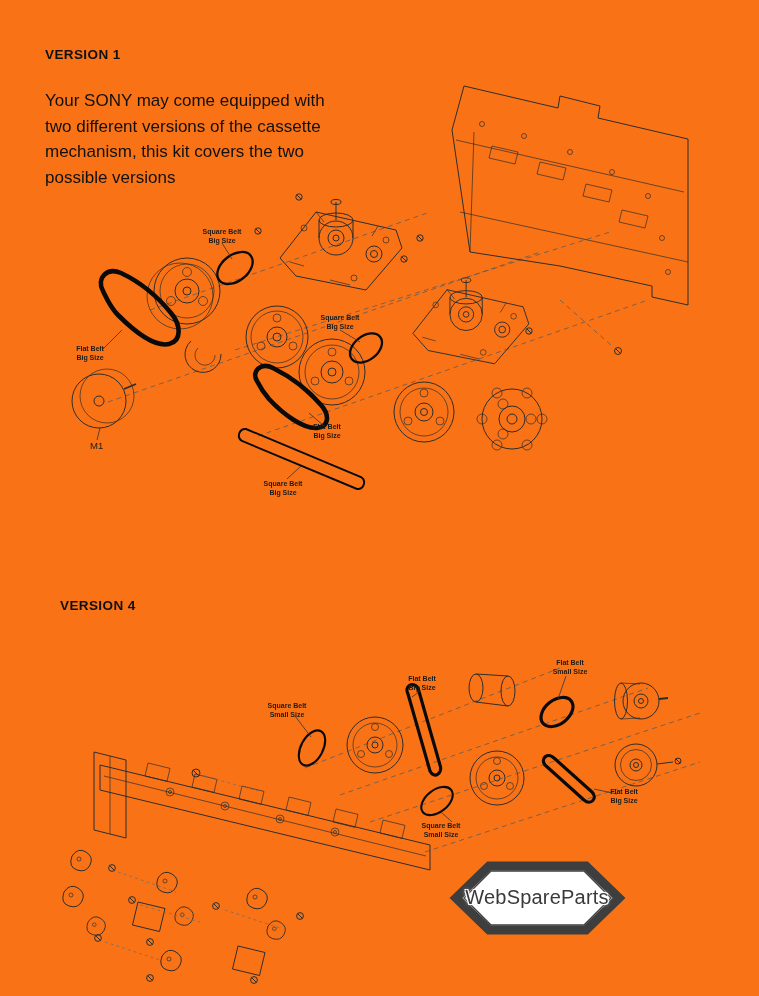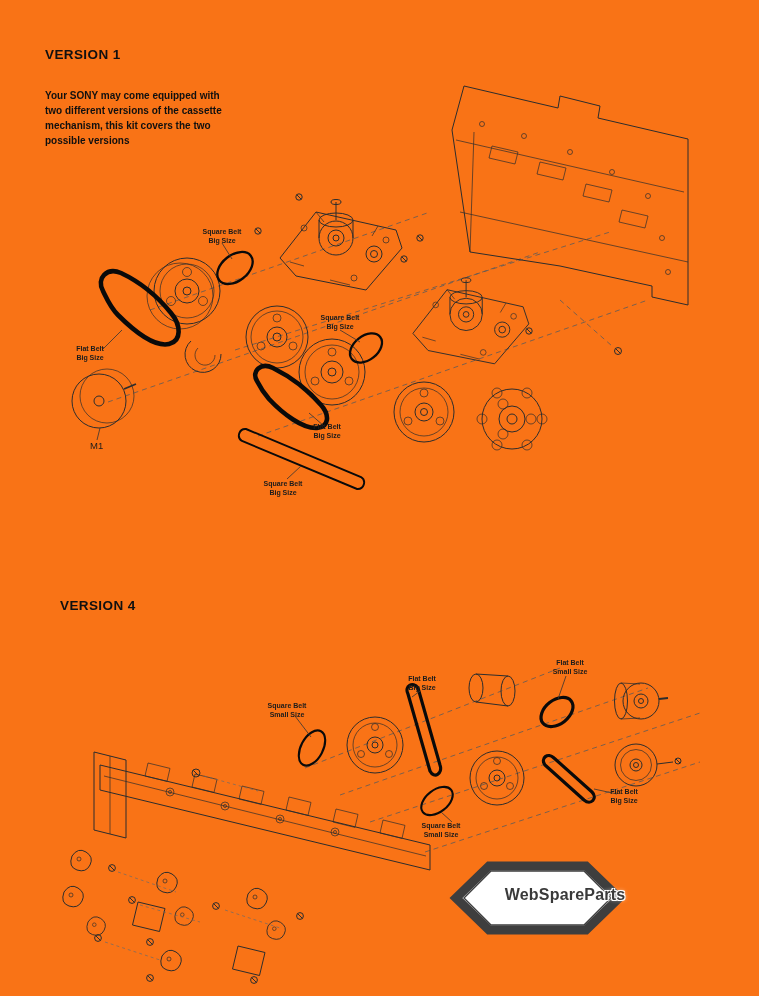--- a/index.html
+++ b/index.html
@@ -5,21 +5,21 @@
   html, body { margin:0; padding:0; background:#ffffff; }
   .page {
     position:relative; width:759px; height:996px; background:#f97316;
     font-family:"Liberation Sans", sans-serif; overflow:hidden;
   }
   .heading {
     position:absolute; font-weight:bold; font-size:13.5px; color:#101010;
     letter-spacing:.4px;
   }
   .intro {
-    position:absolute; font-weight:bold; font-size:10px; line-height:1.5;
+    position:absolute; font-weight:normal; font-size:17px; line-height:1.5;
     color:#101010; white-space:pre-line;
   }
   .dlabel {
     position:absolute; transform:translateX(-50%); font-size:7px; font-weight:bold;
     color:#1c1c1c; text-align:center; line-height:1.3; white-space:pre-line;
   }
   .m1 {
     position:absolute; font-size:9.5px; color:#1c1c1c;
   }
   svg.diagram { position:absolute; left:0; }
@@ -32,24 +32,23 @@
   .sq    { stroke:#0a0a0a; stroke-width:2.3; }
   .sq2   { stroke:#0a0a0a; stroke-width:2.1; }
   .sqlong{ stroke:#0a0a0a; stroke-width:1.9; }
   .dash  { stroke:#5a5a5a; stroke-width:.8; stroke-dasharray:5 4; }
   .dash2 { stroke:#6a6a6a; stroke-width:.7; stroke-dasharray:3 3; }
   .lead  { stroke:#333; stroke-width:.8; }
   .w2    { stroke-width:1.8; }
   .hex   { fill:#ffffff; stroke:#3e3e3e; stroke-width:9; }
   .hexin { stroke:#3e3e3e; stroke-width:1.4; }
   .logo-text {
-    position:absolute; transform:translateX(-50%); font-weight:bold; font-size:16px;
+    position:absolute; transform:translateX(-50%); font-weight:normal; font-size:20px;
     color:#3a3a3a; letter-spacing:.2px;
     text-shadow:1px 1px 0 #fff,-1px -1px 0 #fff,1px -1px 0 #fff,-1px 1px 0 #fff,0 0 4px #fff;
-    margin-left:28px;
   }
   .url {
     position:absolute; font-weight:bold; font-size:15.5px; color:#101010; letter-spacing:.4px;
   }
 </style>
 </head>
 <body>
 
 <div class="page">
 

